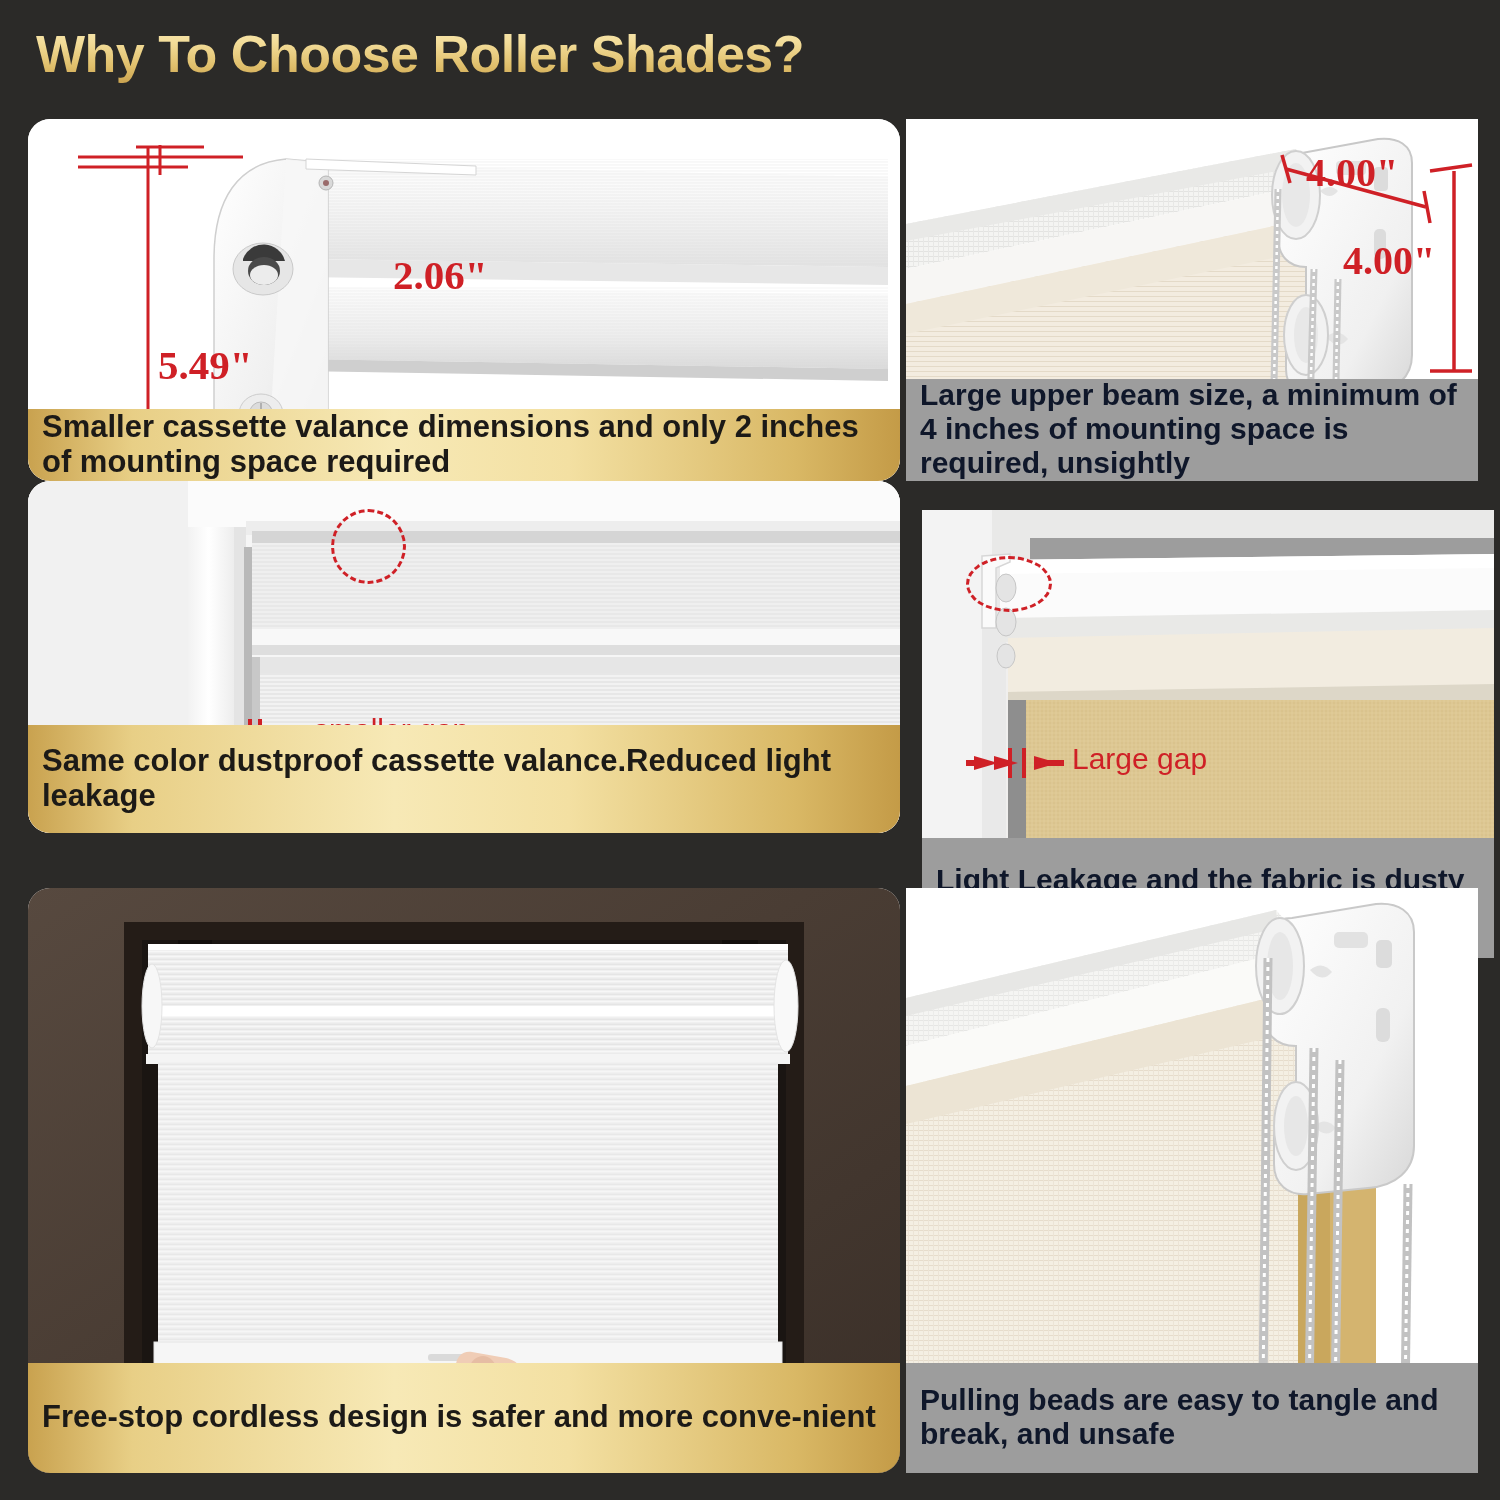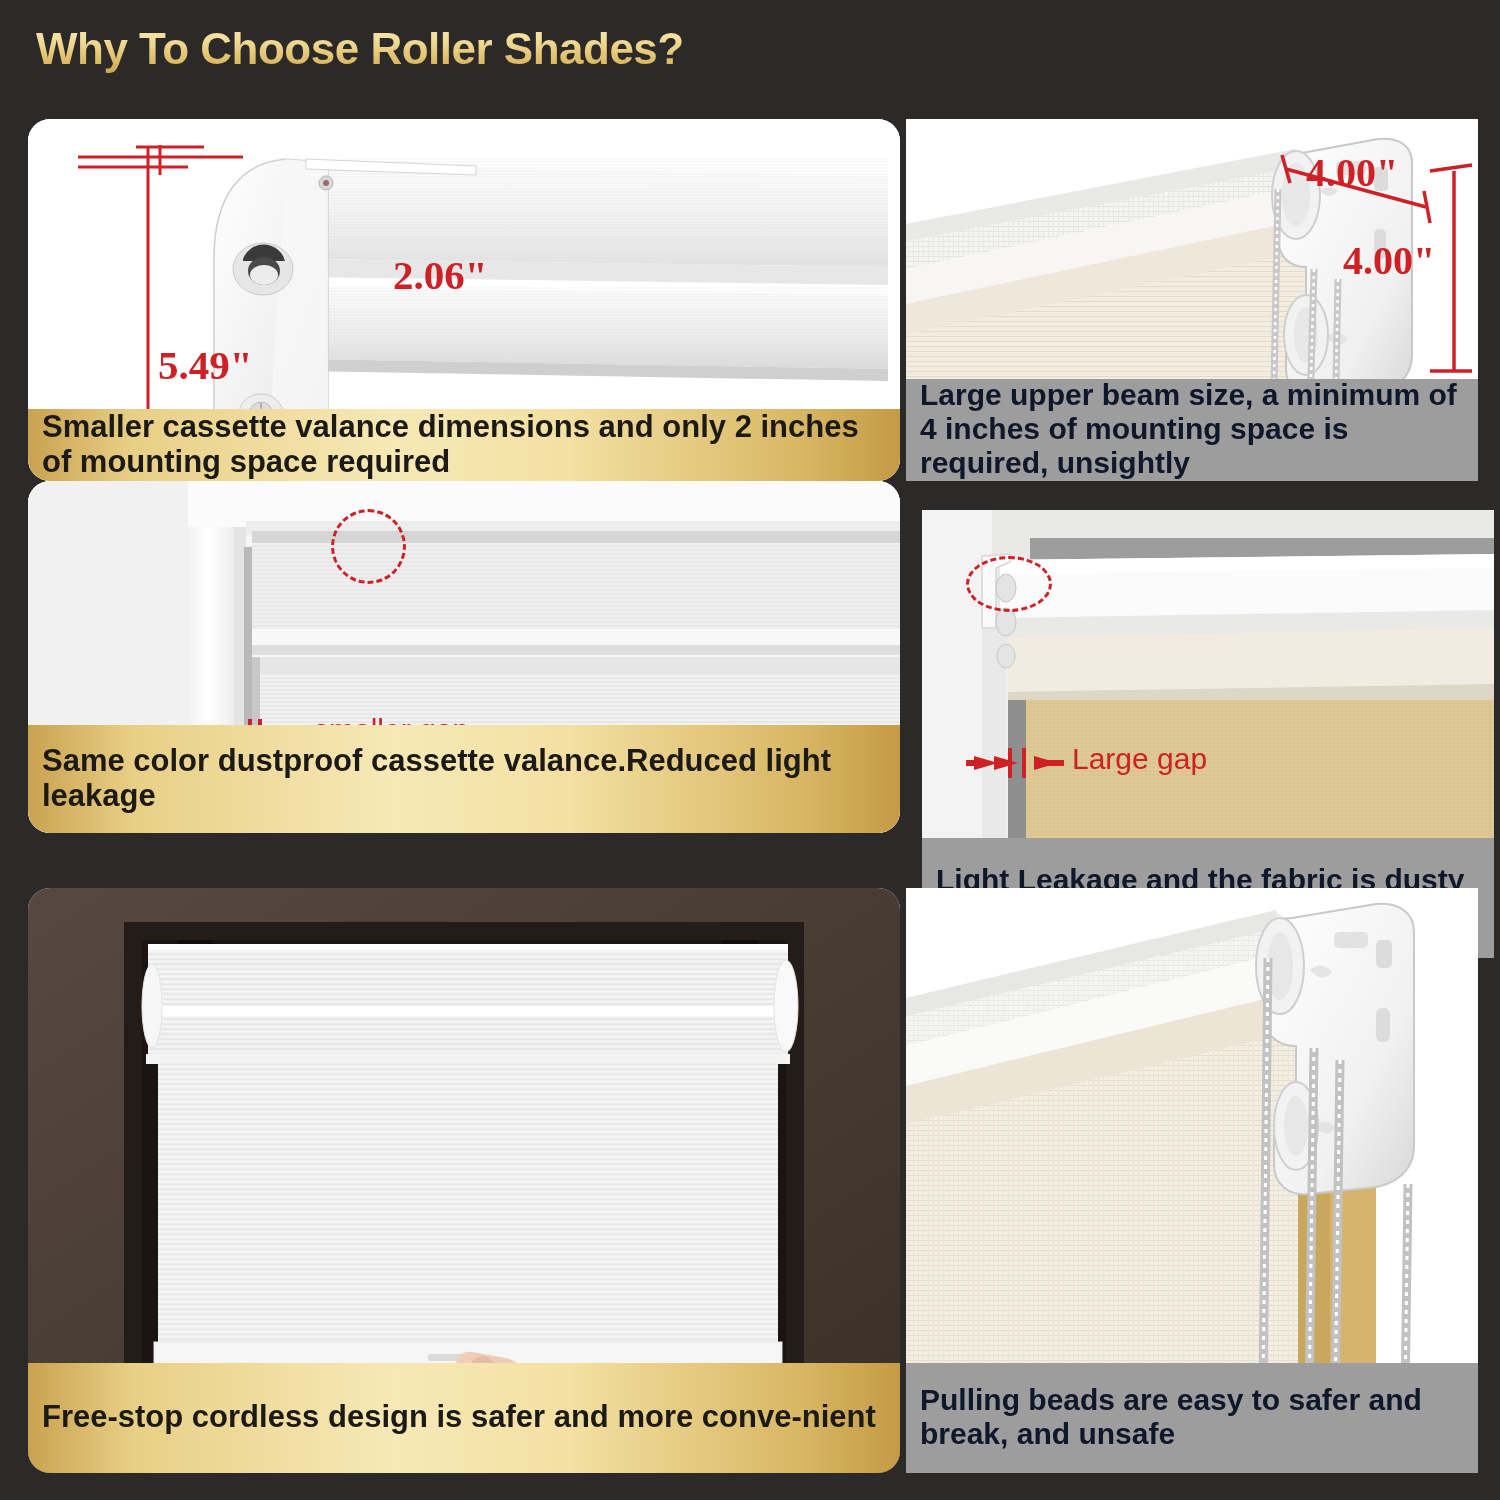--- a/index.html
+++ b/index.html
@@ -8,21 +8,21 @@
     background:#2b2a28;
     font-family:"Liberation Sans", sans-serif;
     overflow:hidden;
     position:relative;
   }
 
   
   #page-title{
     position:absolute;
     left:36px; top:24px;
-    font-size:44px;
+    font-size:52px;
     font-weight:bold;
     letter-spacing:-0.5px;
     background:linear-gradient(180deg,#f6e7b4 0%,#f3dd9a 30%,#e0bf6b 70%,#c9a24f 100%);
     -webkit-background-clip:text;
     background-clip:text;
     color:transparent;
     -webkit-text-fill-color:transparent;
     text-shadow:none;
     white-space:nowrap;
   }
@@ -504,15 +504,15 @@
         <line x1="434" y1="172" x2="428" y2="585" stroke="#ffffff" stroke-width="3" stroke-dasharray="4 5"></line>
       </g>
       <g>
         <line x1="502" y1="296" x2="498" y2="585" stroke="#c2c2c2" stroke-width="9"></line>
         <line x1="502" y1="296" x2="498" y2="585" stroke="#ffffff" stroke-width="3" stroke-dasharray="4 5"></line>
       </g>
     </svg>
   </div>
 
   <div class="cap gray" style="height:110px; font-size:30px;">
-    <span>Pulling beads are easy to safer and break, and unsafe</span>
+    <span>Pulling beads are easy to tangle and break, and unsafe</span>
   </div>
 </div>
 
 </body></html>

